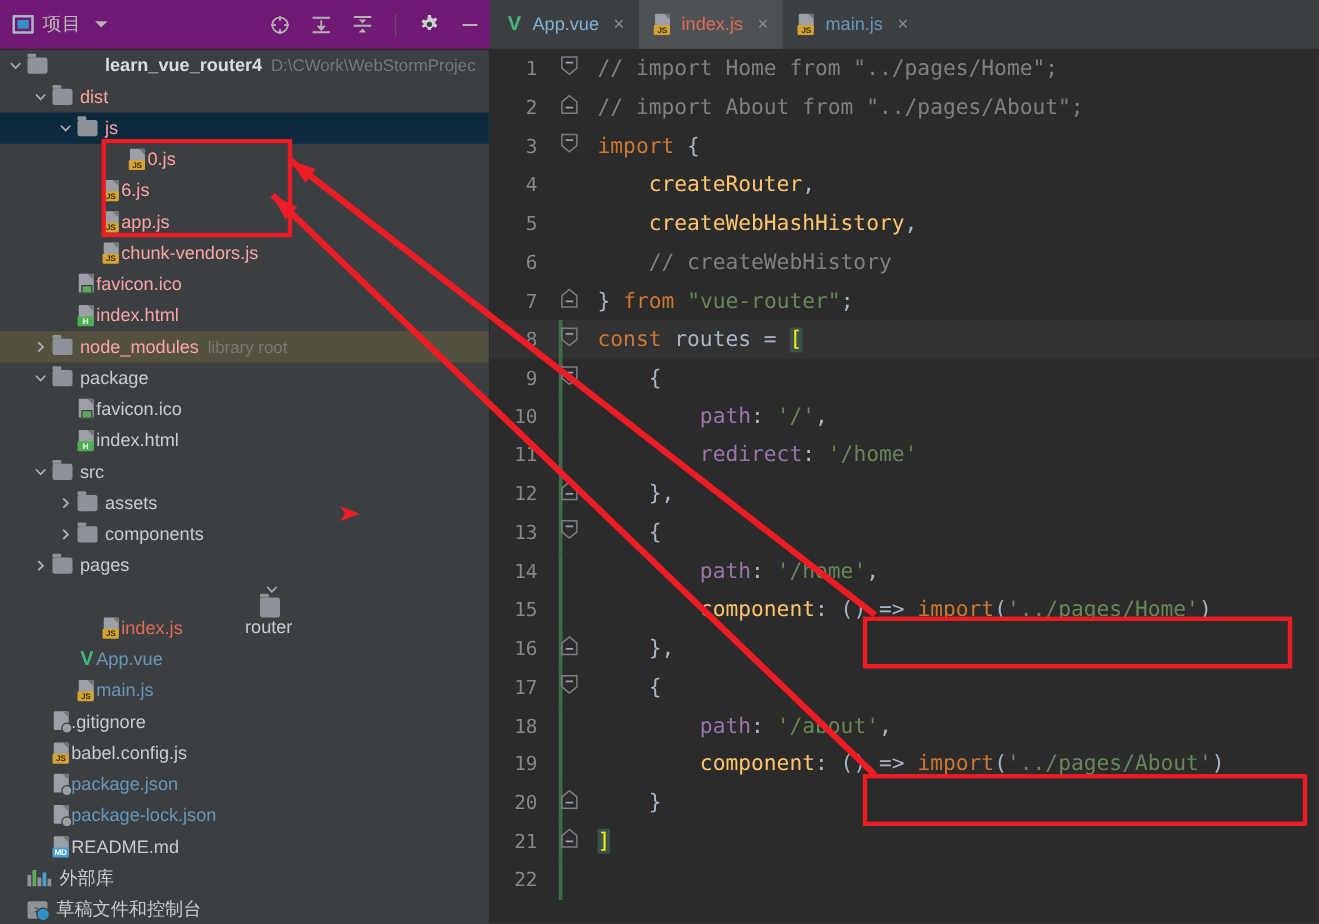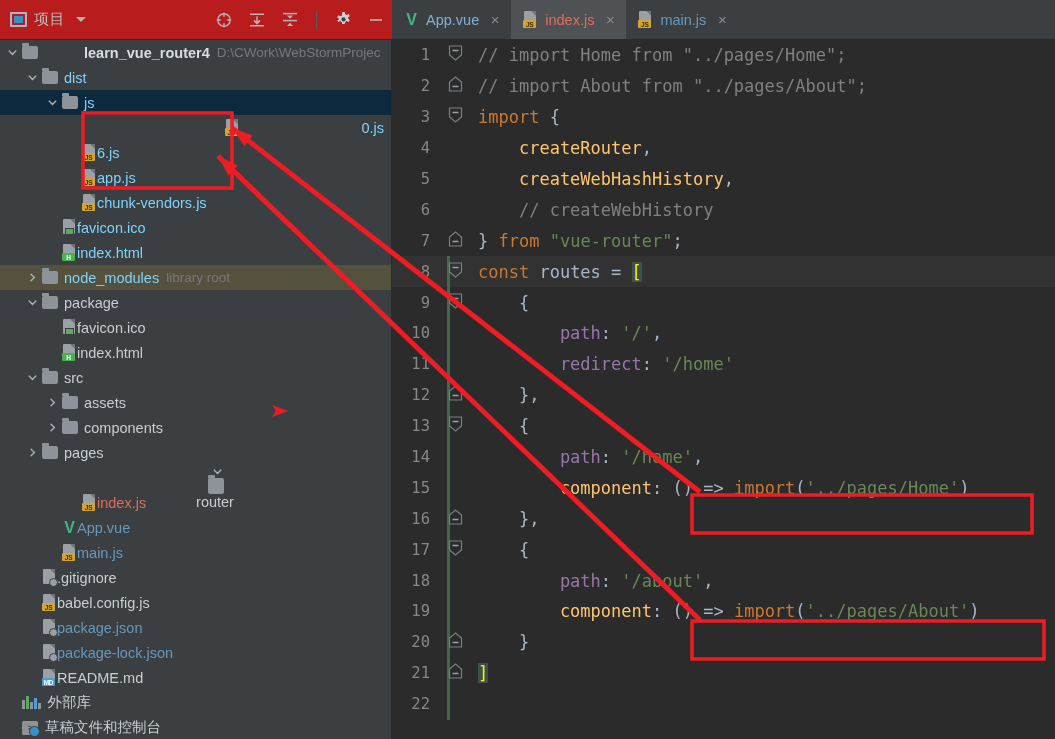--- a/index.html
+++ b/index.html
@@ -15,21 +15,21 @@
     display: flex;
     flex-direction: column;
   }
 
   
   .top-row { display: flex; height: 40px; flex: 0 0 40px; }
 
   
   .proj-header {
     width: 392px; flex: 0 0 392px;
-    background: #b91c1c;
+    background: #701a75;
     display: flex; align-items: center;
     padding: 0 6px 0 10px;
     border-bottom: 1px solid #2b2b2b;
   }
   .proj-title-wrap { display: flex; align-items: center; gap: 7px; }
   .proj-icon {
     width: 17px; height: 15px; border: 2px solid #a9b7c6;
     border-radius: 1px; display:flex; align-items:center; justify-content:center;
   }
   .proj-icon i { display:block; width: 9px; height: 7px; background: #3592c4; }
@@ -134,21 +134,21 @@
     position: relative;
   }
   .folder::before {
     content:""; position:absolute; left:0; top:-3px; width:7px; height:3px;
     background:#8d9399; border-radius:1px 1px 0 0;
   }
   .row .name { margin-right: 7px; }
   .row .sub  { color: #787878; font-size: 13.5px; }
   .n-white  { color: #c8cdd2; }
   .n-bold   { color: #d8dde2; font-weight: bold; margin-left: 40px; }
-  .n-olive  { color: #7dd3fc; }
+  .n-olive  { color: #fca5a5; }
   .n-blue   { color: #6897bb; }
   .n-red    { color: #e06c5a; }
   .bar-icon { display:flex; gap:1.5px; align-items:flex-end; height:13px; margin-right:7px; }
   .bar-icon i { width:2.5px; background:#8d9399; display:block; }
   .console-icon {
     width:16px; height:14px; margin-right:7px; background:#8d9399;
     border-radius:1.5px; position:relative; color:#3c3f41; font-size:8px;
     display:flex; align-items:center; justify-content:center; font-weight:bold;
   }
   .console-icon::after{
@@ -298,21 +298,21 @@
         </div>
         <div class="row sel" style="padding-left: 46px;">
           <span class="arrow">
             <svg width="11" height="11" viewBox="0 0 11 11">
               <path d="M2.2 4l3.3 3.4L8.8 4" fill="none" stroke="#aab0b6" stroke-width="1.4" stroke-linecap="round"></path>
             </svg>
           </span>
           <span class="folder"></span>
           <span class="name n-olive">js</span>
         </div>
-        <div class="row" style="padding-left: 87px; justify-content: space-between;">
+        <div class="row" style="padding-left: 87px;">
           <span class="arrow"></span>
           <span class="ficon">
             <span class="sheet"></span>
             <span class="badge js">JS</span>
           </span>
           <span class="name n-olive">0.js</span>
         </div>
         <div class="row" style="padding-left: 66px;">
           <span class="arrow"></span>
           <span class="ficon">

